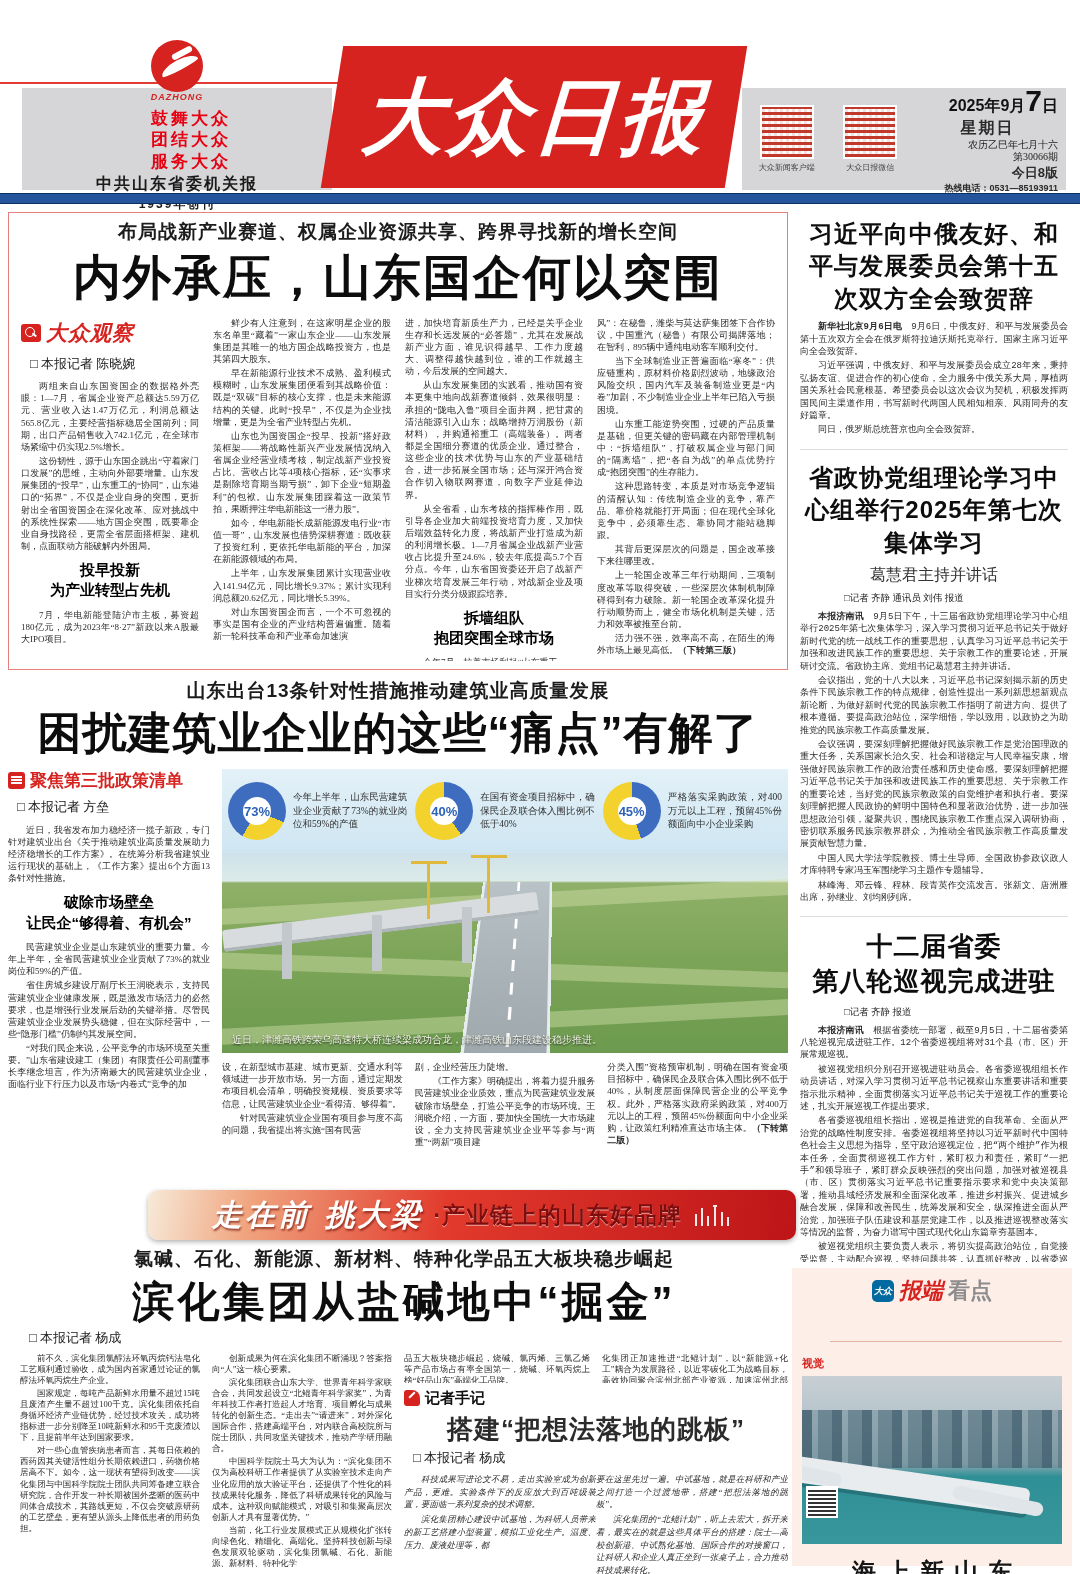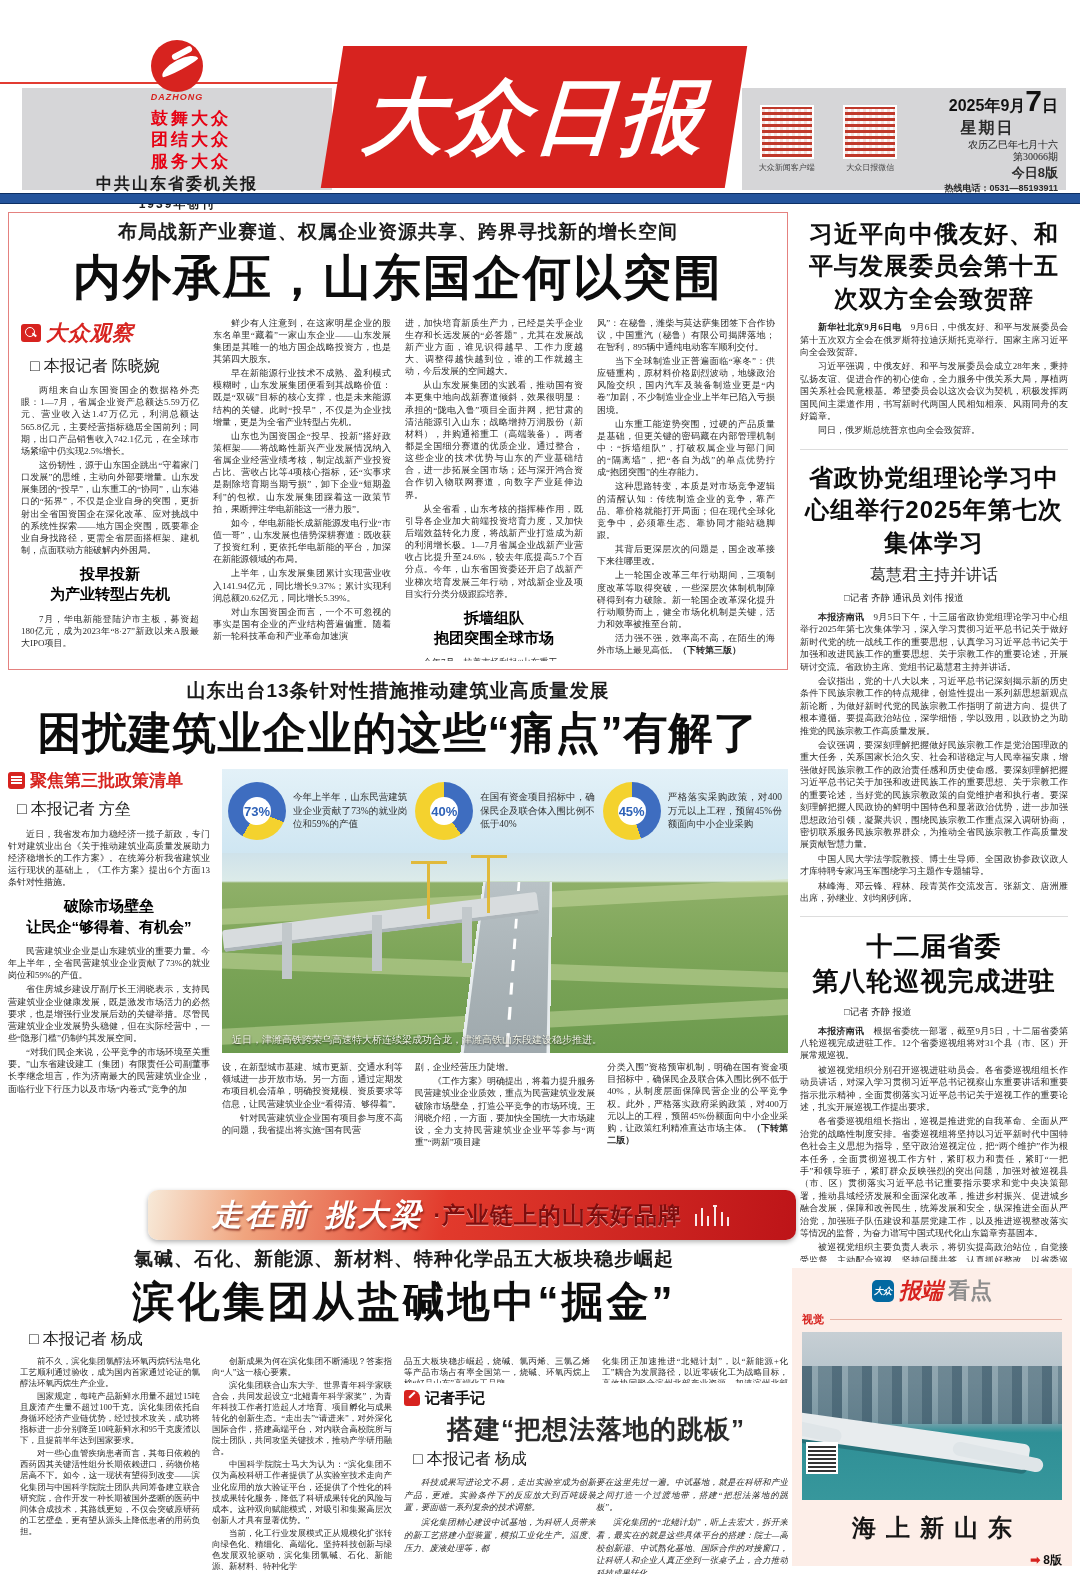--- a/index.html
+++ b/index.html
@@ -51,42 +51,42 @@
   .cols{display:flex;gap:14px;height:344px;overflow:hidden;}
   .col{flex:1;font-size:9px;line-height:1.35;text-align:justify;overflow:hidden;}
   .p{text-indent:2em;margin:0 0 2px;}
   .pc{text-indent:0;margin:0 0 2px;}
   .sh{font:bold 15px/1.35 "Liberation Sans",sans-serif;color:#000;text-align:center;margin:8px 0;white-space:pre-line;}
   .guancha{display:flex;align-items:center;gap:5px;margin:2px 0 8px;}
   .gz-text{font:bold italic 21px "DejaVu Serif",serif;color:#d7231f;letter-spacing:1px;}
   .seal{width:20px;height:18px;background:#d7231f;border-radius:3px;flex:none;position:relative;}
   .seal::after{content:"";position:absolute;left:4px;top:3px;width:8px;height:8px;border:1.5px solid #fff;border-radius:50%;}
   .seal::before{content:"";position:absolute;left:11px;top:10px;width:5px;height:1.5px;background:#fff;transform:rotate(40deg);}
-  .byline{font-size:16px;color:#222;margin:2px 0 8px;padding-left:9px;}
+  .byline{font-size:13px;color:#222;margin:2px 0 8px;padding-left:9px;}
   .turnref{font-weight:bold;}
 
   
   .sidebar{position:absolute;left:800px;top:218px;width:268px;height:1044px;overflow:hidden;}
   .sidebar h2{font:bold 24px/1.35 "Liberation Sans",sans-serif;color:#0d0d0d;text-align:center;letter-spacing:1px;margin:0;}
   .sidebar h2.c{font-size:26px;}
   .side-sub{text-align:center;font:400 16px "Liberation Sans",sans-serif;color:#333;margin:6px 0 2px;}
   .sbyline{font-size:9.5px;color:#222;margin:6px 0 4px;padding-left:44px;}
-  .side-body{font-size:9px;line-height:1.38;text-align:justify;margin-top:6px;}
+  .side-body{font-size:9px;line-height:1.38;text-align:justify;margin-top:6px;font-family:Liberation Mono, monospace;}
   .side-div{border:none;border-top:1px solid #ddd;margin:12px 0;}
 
   
   .lookpoint{position:absolute;left:792px;top:1268px;width:280px;height:298px;background:#fdeee8;
     padding:8px 10px;box-sizing:border-box;}
   .lp-head{display:flex;align-items:center;justify-content:center;gap:5px;}
   .lp-logo{width:22px;height:22px;border-radius:5px;background:#0369a1;color:#fff;
     font:bold italic 9px/22px "Liberation Sans",sans-serif;text-align:center;flex:none;}
   .lp-baoduan{font:bold italic 22px "Liberation Sans",sans-serif;color:#d7231f;}
   .lp-kandian{font:bold 22px "Liberation Sans",sans-serif;color:#8d8d8d;}
   .lp-tagrow{display:flex;align-items:center;gap:6px;margin:6px 0 5px;}
-  .lp-tag{font:bold 11px "Liberation Sans",sans-serif;color:#d7231f;flex:none;}
+  .lp-tag{font:bold 11px "Liberation Sans",sans-serif;color:#d7231f;flex:none;margin-top:44px;}
   .lp-tagline{flex:1;height:1px;background:#e6b2a4;}
   .lp-photo{position:relative;height:168px;overflow:hidden;
     background:linear-gradient(180deg,#c7cfd4 0%,#b3c2ca 30%,#8fa9b3 52%,#2f8f96 60%,#37979c 100%);}
   .lp-bldg{position:absolute;left:0;top:34px;width:100%;height:58px;
     background:repeating-linear-gradient(90deg,rgba(64,94,110,.85) 0 10px,rgba(110,140,152,.55) 10px 16px,rgba(84,114,128,.75) 16px 30px);
     filter:blur(.4px);}
   .lp-pier{position:absolute;left:-12px;top:96px;width:240px;height:26px;background:#e8ecee;
     border-radius:6px;transform:rotate(8deg);box-shadow:0 4px 0 rgba(20,60,70,.35);}
   .lp-ship{position:absolute;width:92px;height:14px;background:#dfe5e8;border-radius:7px;transform:rotate(12deg);}
   .lp-qr{position:absolute;left:4px;bottom:26px;width:28px;height:28px;background:

